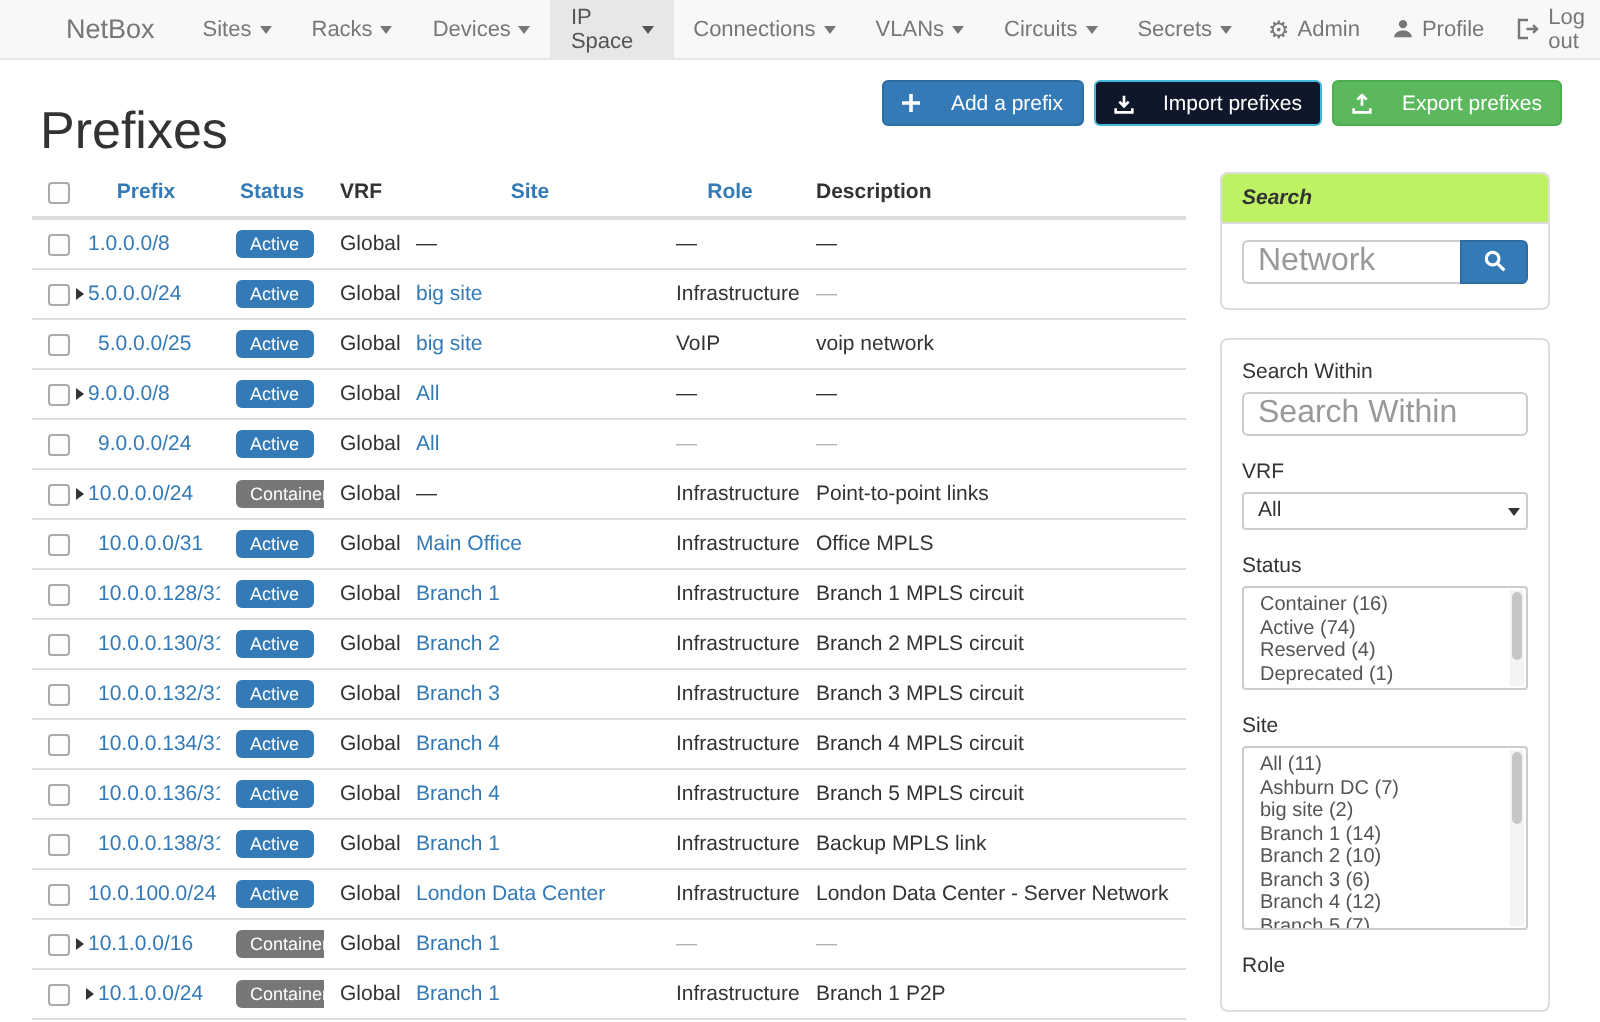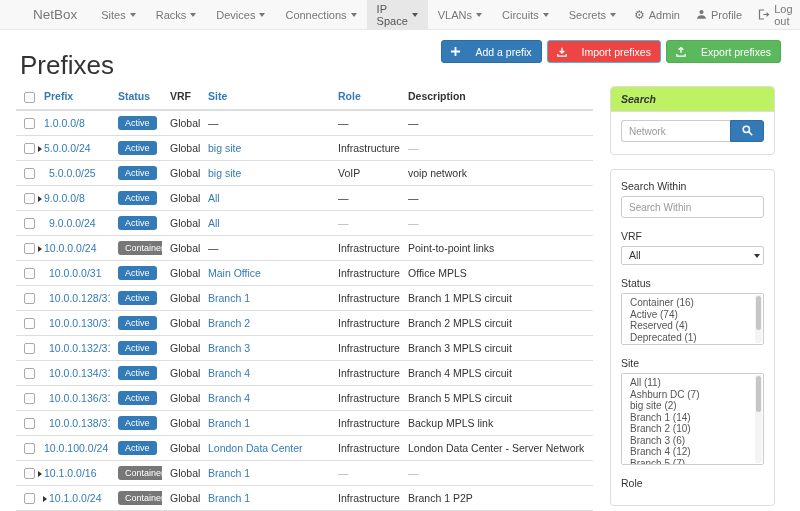--- a/index.html
+++ b/index.html
@@ -21,34 +21,34 @@
   .nav-ico { margin-right:4px; display:inline-flex; align-items:center; color:#777; font-size:12px; }
   .nav-ico svg { display:block; }
 
   
   .page-head { position:relative; height:56px; }
   .actions { position:absolute; top:10px; right:19px; display:flex; gap:5px; }
   .btn { height:23px; display:inline-flex; align-items:center; gap:15px; padding:0 9px;
     font-size:10.5px; color:#fff; border:1px solid transparent; border-radius:3px; cursor:pointer;
     font-family: inherit; }
   .btn-primary { background:#337ab7; border-color:#2e6da4; }
-  .btn-info    { background:#ef4444; border-color:#46b8da; }
+  .btn-info    { background:#0f172a; border-color:#46b8da; }
   .btn-success { background:#5cb85c; border-color:#4cae4c; }
   .btn svg { display:block; }
   .page-title { position:absolute; left:20px; top:20px; font-size:26px; font-weight:500; color:#333; }
 
   
   .content { display:flex; padding:0 0 0 16px; align-items:flex-start; }
   .main { width:577px; }
   .side { width:165px; margin-left:17px; }
 
   
   table { width:100%; border-collapse:collapse; table-layout:fixed; }
   th { text-align:left; font-size:10.5px; padding:4px 8px 6px; border-bottom:2px solid #ddd; color:#333; }
-  th.sortable { color:#337ab7; cursor:pointer; }
+  th.sortable { color:#337ab7; cursor:pointer;text-align:center; }
   td { font-size:10.5px; padding:5px 8px; border-top:1px solid #ddd; vertical-align:middle;
     white-space:nowrap; overflow:hidden; }
   tr:first-child td { border-top:none; }
   a.cell-link { color:#337ab7; text-decoration:none; cursor:pointer; }
   .dash { color:#333; }
   .dash.muted { color:#b4b4b4; }
   .badge { display:inline-block; padding:2px 7px; font-size:9px; font-weight:normal; color:#fff;
     border-radius:3px; line-height:10px; }
   .badge-primary { background:#337ab7; }
   .badge-default { background:#777; }
@@ -59,21 +59,21 @@
   input[type=checkbox] { appearance:none; -webkit-appearance:none; width:11px; height:11px;
     border:1px solid #aaa; border-radius:2px; background:#fdfdfd; cursor:pointer; vertical-align:middle; }
 
   
   .panel { border:1px solid #ddd; border-radius:4px; margin-bottom:14px; background:#fff; }
   .panel-heading { background:#bef264; border-bottom:1px solid #ddd; border-radius:3px 3px 0 0;
     padding:6px 10px; font-size:10.5px; font-weight:bold; color:#333;font-style:italic; }
   .panel-body { padding:8px 10px 12px; }
   .input-group { display:flex; }
   .tin { width:100%; height:22px; border:1px solid #ccc; border-radius:3px; padding:0 7px;
-    font-size:10px; color:#333; font-family:inherit; }
+    font-size:16px; color:#333; font-family:inherit; }
   .tin::placeholder { color:#999; opacity:1; }
   .input-group .tin { border-radius:3px 0 0 3px; border-right:none; flex:1; min-width:0; }
   .search-btn { width:34px; height:22px; background:#337ab7; border:1px solid #2e6da4;
     border-radius:0 3px 3px 0; display:flex; align-items:center; justify-content:center; cursor:pointer; }
   .flabel { display:block; font-size:10.5px; color:#333; margin:12px 0 4px; }
   .flabel:first-child { margin-top:2px; }
   .fselect { position:relative; height:19px; border:1px solid #ccc; border-radius:2px;
     font-size:10.5px; line-height:17px; padding:0 14px 0 7px; color:#333; background:#fff; cursor:pointer;
     white-space:nowrap; overflow:hidden; }
   .fselect .sel-caret { position:absolute; right:3px; top:7px; width:0; height:0;
@@ -97,26 +97,26 @@
         <span class="caret"></span>
       </a>
       <a class="nav-item">
         <span>Racks</span>
         <span class="caret"></span>
       </a>
       <a class="nav-item">
         <span>Devices</span>
         <span class="caret"></span>
       </a>
-      <a class="nav-item">
-        <span>Connections</span>
-        <span class="caret"></span>
-      </a>
       <a class="nav-item active">
         <span>IP Space</span>
+        <span class="caret"></span>
+      </a>
+      <a class="nav-item">
+        <span>Connections</span>
         <span class="caret"></span>
       </a>
       <a class="nav-item">
         <span>VLANs</span>
         <span class="caret"></span>
       </a>
       <a class="nav-item">
         <span>Circuits</span>
         <span class="caret"></span>
       </a>

